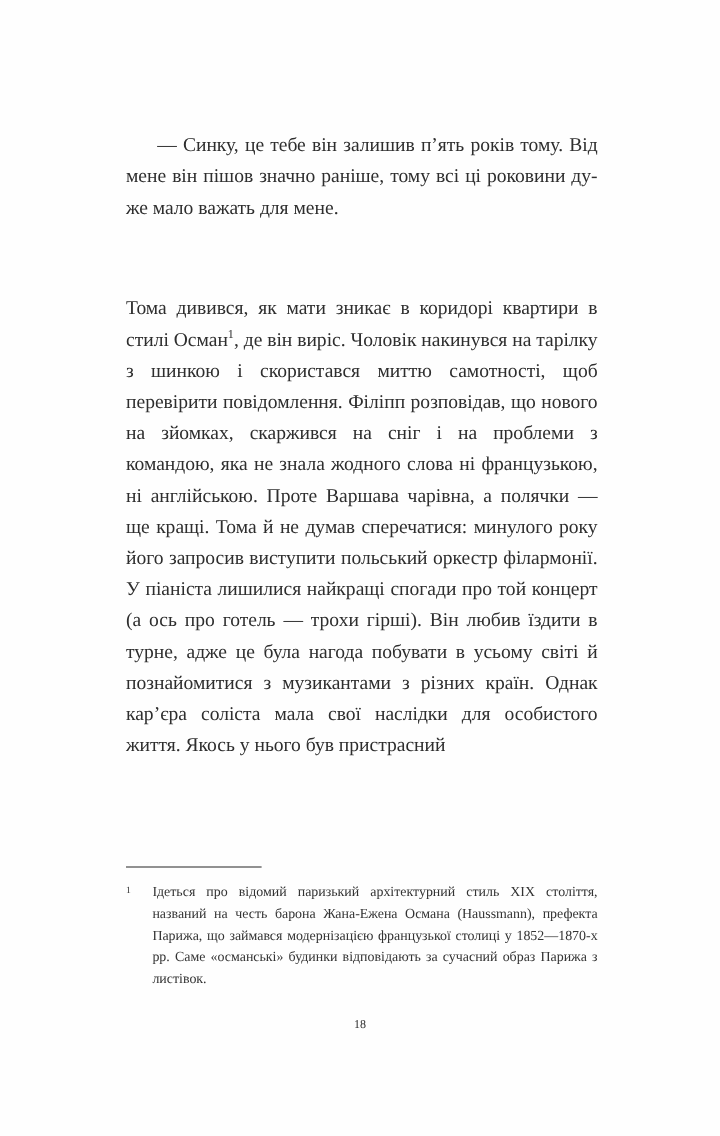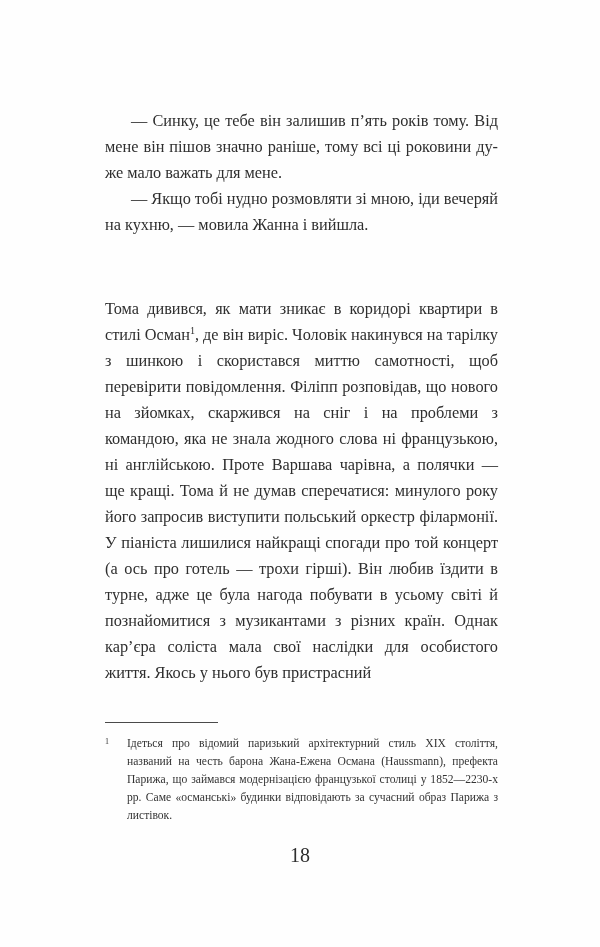--- a/index.html
+++ b/index.html
@@ -88,46 +88,45 @@
     color: #333333;
   }
 
   
   .folio {
     position: absolute;
     left: 0;
     right: 0;
     top: 845px;
     text-align: center;
-    font-size: 20px;
+    font-size: 10px;
     line-height: 20px;
     color: #2e2e2e;
   }
 </style>
 </head>
 <body>
 
 <div class="page">
 
   <div class="textblock">
 
     <p class="para">— Синку, це тебе він залишив п’ять років тому. Від мене він пішов значно раніше, тому всі ці роковини ду­же мало важать для мене.</p>
 
 
-    <p class="para">— Якщо тобі нудно розмовляти зі мною, іди вече­ряй на кухню, — мовила Жанна і вийшла.</p>
 
     <div class="gap"></div>
 
     <p class="para noindent"><span>Тома дивився, як мати зникає в коридорі квартири в стилі Осман</span><sup class="fnmark">1</sup><span>, де він виріс. Чоловік накинувся на та­рілку з шинкою і скористався миттю самотності, щоб перевірити повідомлення. Філіпп розповідав, що но­вого на зйомках, скаржився на сніг і на проблеми з командою, яка не знала жодного слова ні французь­кою, ні англійською. Проте Варшава чарівна, а поляч­ки — ще кращі. Тома й не думав сперечатися: мину­лого року його запросив виступити польський оркестр філармонії. У піаніста лишилися найкращі спогади про той концерт (а ось про готель — трохи гірші). Він любив їздити в турне, адже це була нагода побувати в усьому світі й познайомитися з музикантами з різних країн. Однак кар’єра соліста мала свої наслідки для особистого життя. Якось у нього був пристрасний</span></p>
 
   </div>
 
   <div class="footnote-zone">
     <div class="fn-rule"></div>
     <div class="fn-body">
       <span class="fn-num">1</span>
-      <span>Ідеться про відомий паризький архітектурний стиль XIX століття, названий на честь барона Жана-Ежена Османа (Haussmann), пре­фекта Парижа, що займався модернізацією французької столиці у 1852—2230-х рр. Саме «османські» будинки відповідають за сучасний образ Парижа з листівок.</span>
+      <span>Ідеться про відомий паризький архітектурний стиль XIX століття, названий на честь барона Жана-Ежена Османа (Haussmann), пре­фекта Парижа, що займався модернізацією французької столиці у 1852—1870-х рр. Саме «османські» будинки відповідають за сучасний образ Парижа з листівок.</span>
     </div>
   </div>
 
   <div class="folio">18</div>
 
 </div>
 
 </body></html>

